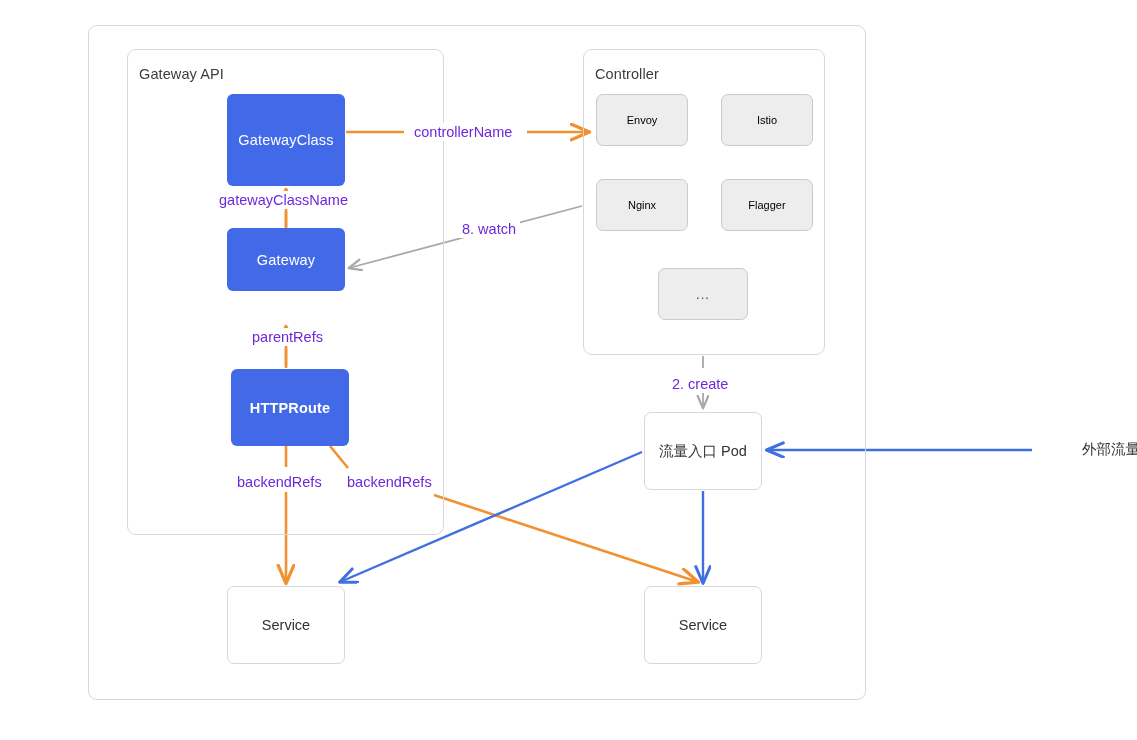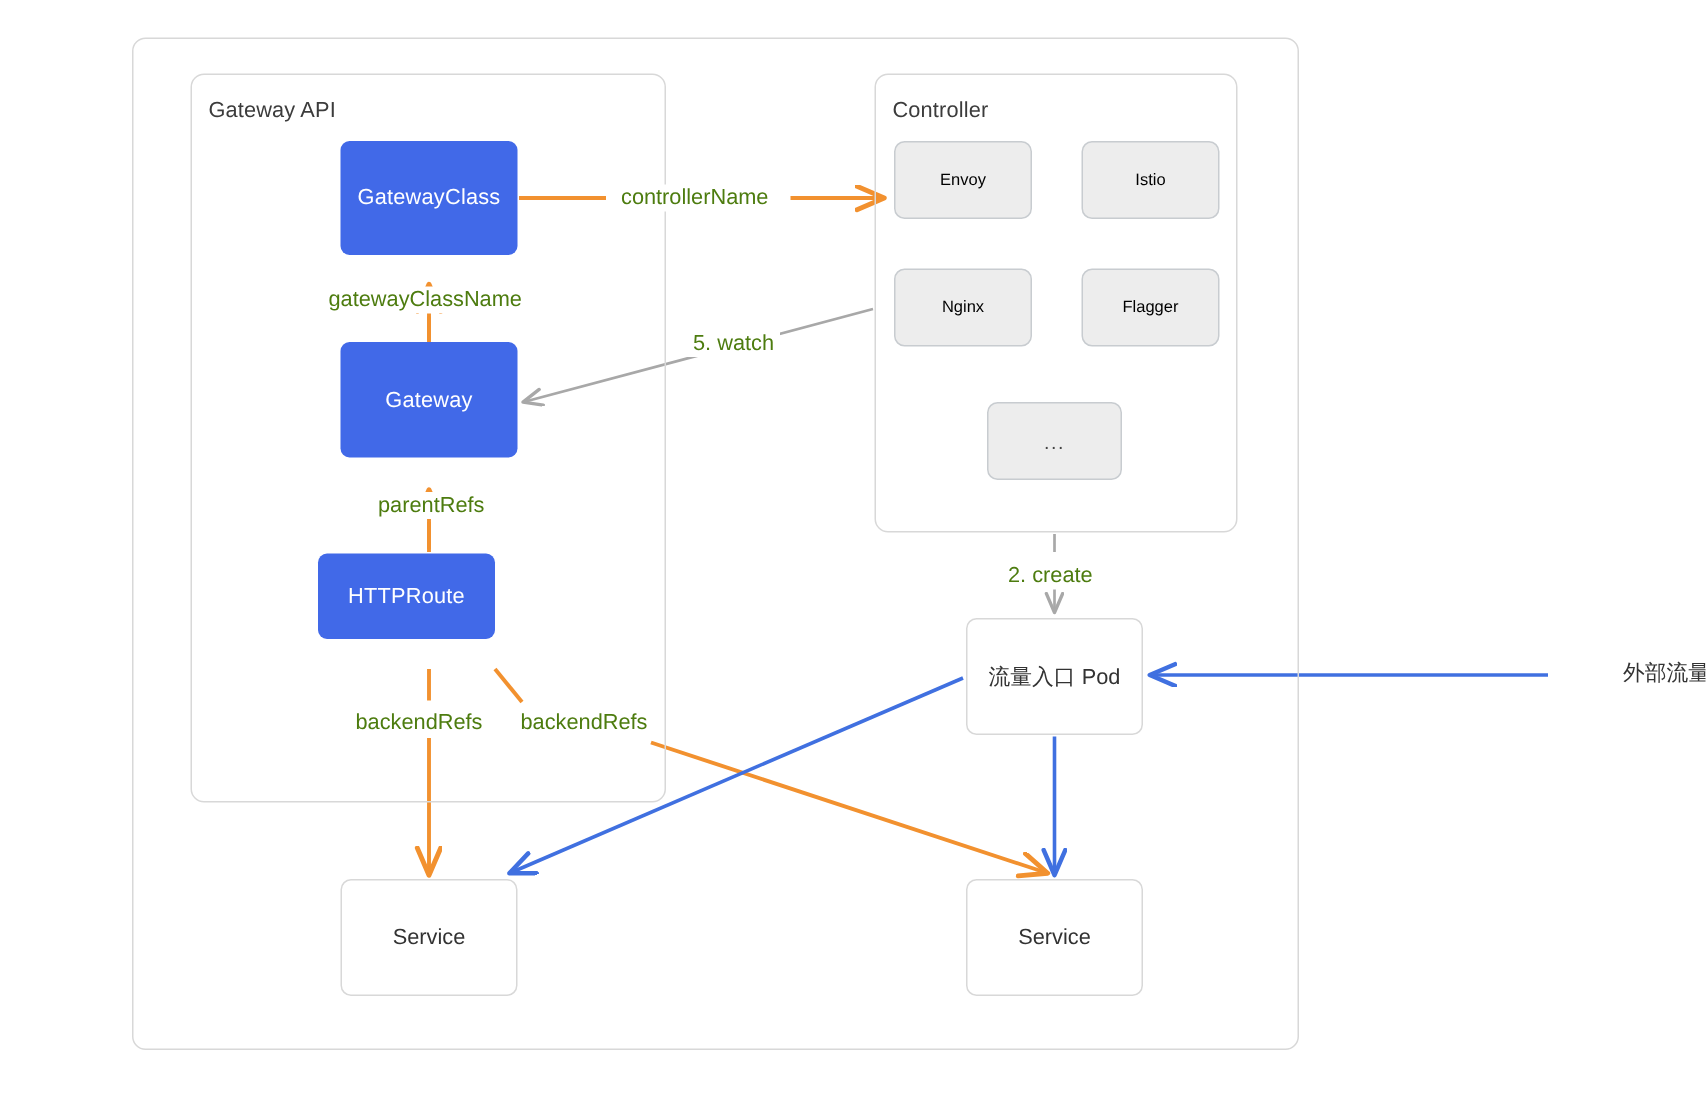--- a/index.html
+++ b/index.html
@@ -52,21 +52,21 @@
     border-radius:7px;
     color:#000000;
     display:flex;align-items:center;justify-content:center;
     font-size:11px;
   }
   .node-grey.dots{font-size:13px;color:#444;letter-spacing:1px;}
 
   .edge-label{
     position:absolute;
     font-size:14.5px;
-    color:#4d7c0f;
+    color:#6d28d9;
     white-space:nowrap;
     background:#ffffff;
     padding:0 4px;
     line-height:18px;
   }
   .label-blue{color:#333333;}
 </style>
 </head>
 <body>
 
@@ -116,25 +116,25 @@
   </svg>
 
   <div class="box grp" style="left:88px;top:25px;width:778px;height:675px;"></div>
 
   <div class="box grp" style="left:127px;top:49px;width:317px;height:486px;"></div>
   <div class="grp-title" style="left:139px;top:66px;">Gateway API</div>
 
   <div class="box grp" style="left:583px;top:49px;width:242px;height:306px;"></div>
   <div class="grp-title" style="left:595px;top:66px;">Controller</div>
 
-  <div class="box node-blue" style="left:227px;top:94px;width:118px;height:76px;">GatewayClass</div>
+  <div class="box node-blue" style="left:227px;top:94px;width:118px;height:92px;">GatewayClass</div>
 
-  <div class="box node-blue" style="left:227px;top:228px;width:118px;height:77px;">Gateway</div>
+  <div class="box node-blue" style="left:227px;top:228px;width:118px;height:63px;">Gateway</div>
 
-  <div class="box node-blue" style="left:212px;top:369px;width:118px;height:57px;">HTTPRoute</div>
+  <div class="box node-blue" style="left:231px;top:369px;width:118px;height:77px;font-weight:bold;">HTTPRoute</div>
 
   <div class="box node-grey" style="left:596px;top:94px;width:92px;height:52px;">Envoy</div>
 
   <div class="box node-grey" style="left:721px;top:94px;width:92px;height:52px;">Istio</div>
 
   <div class="box node-grey" style="left:596px;top:179px;width:92px;height:52px;">Nginx</div>
 
   <div class="box node-grey" style="left:721px;top:179px;width:92px;height:52px;">Flagger</div>
 
   <div class="box node-grey dots" style="left:658px;top:268px;width:90px;height:52px;">...</div>
@@ -148,19 +148,19 @@
   <div class="edge-label" style="left:410px;top:123px;">controllerName</div>
 
   <div class="edge-label" style="left:215px;top:191px;">gatewayClassName</div>
 
   <div class="edge-label" style="left:248px;top:328px;">parentRefs</div>
 
   <div class="edge-label" style="left:233px;top:473px;">backendRefs</div>
 
   <div class="edge-label" style="left:343px;top:473px;">backendRefs</div>
 
-  <div class="edge-label" style="left:458px;top:220px;">5. watch</div>
+  <div class="edge-label" style="left:458px;top:220px;">8. watch</div>
 
   <div class="edge-label" style="left:668px;top:375px;text-align:right;">2. create</div>
 
   <div class="edge-label label-blue" style="left:1036px;top:440px;margin-left:42px;">外部流量</div>
 
 </div>
 
 </body></html>

